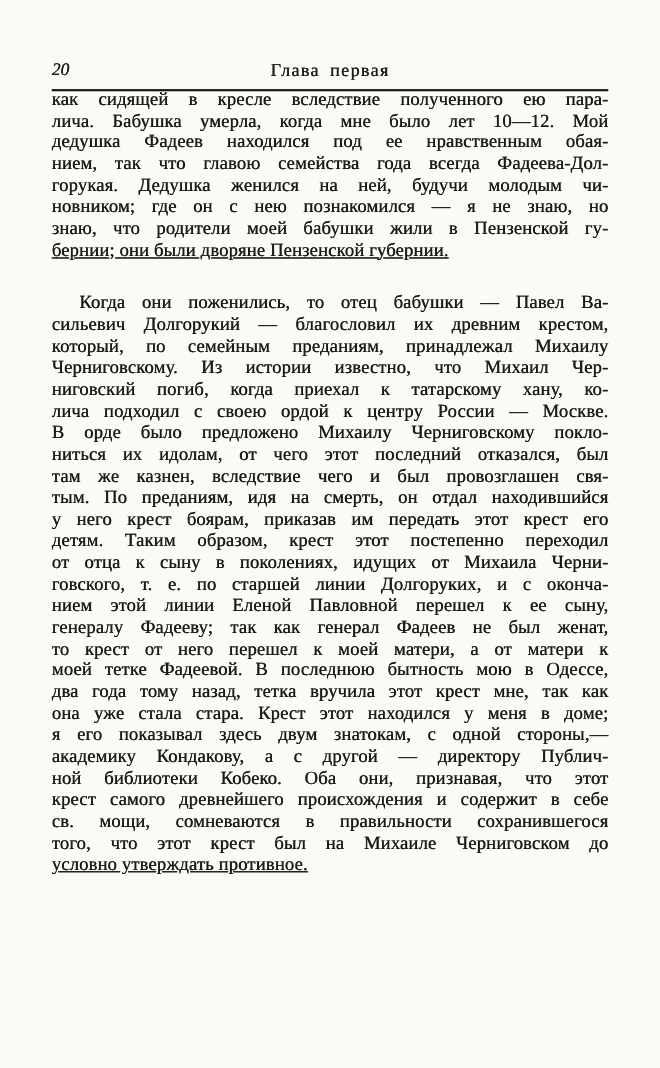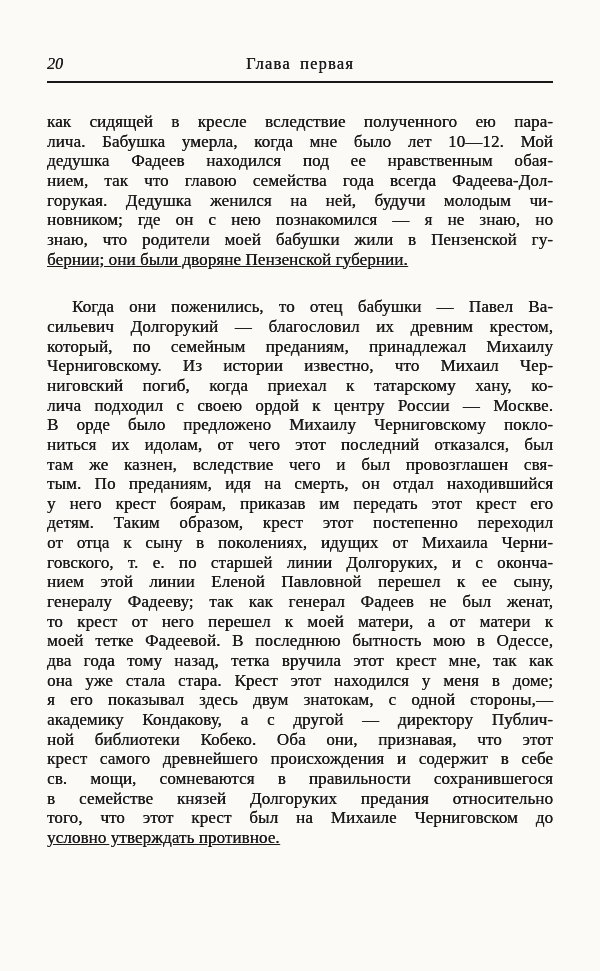--- a/index.html
+++ b/index.html
@@ -44,21 +44,20 @@
   .rule{
     margin-top:4px;
     border:none;
     border-top:2.2px solid #181818;
     height:0;
   }
   .text-block{
     position:absolute;
     top:80px;left:47px;
     width:506px;
-    margin-top:32px;
   }
   .paragraph{margin:0;}
   .paragraph + .paragraph{margin-top:28px;}
   .line{
     font-size:17px;
     line-height:19.65px;
     text-align:justify;
     text-align-last:justify;
     text-shadow:0.3px 0 0 currentColor;
     letter-spacing:0.1px;
@@ -115,19 +114,18 @@
         <div class="line">генералу Фадееву; так как генерал Фадеев не был женат,</div>
         <div class="line">то крест от него перешел к моей матери, а от матери к</div>
         <div class="line">моей тетке Фадеевой. В последнюю бытность мою в Одессе,</div>
         <div class="line">два года тому назад, тетка вручила этот крест мне, так как</div>
         <div class="line">она уже стала стара. Крест этот находился у меня в доме;</div>
         <div class="line">я его показывал здесь двум знатокам, с одной стороны,—</div>
         <div class="line">академику Кондакову, а с другой — директору Публич-</div>
         <div class="line">ной библиотеки Кобеко. Оба они, признавая, что этот</div>
         <div class="line">крест самого древнейшего происхождения и содержит в себе</div>
         <div class="line">св. мощи, сомневаются в правильности сохранившегося</div>
-        <div class="line">в семействе князей Долгоруких предания относительно</div>
         <div class="line">того, что этот крест был на Михаиле Черниговском до</div>
         <div class="line last">условно утверждать противное.</div>
       </div>
     </div>
 
 </div>
 
 </body></html>

